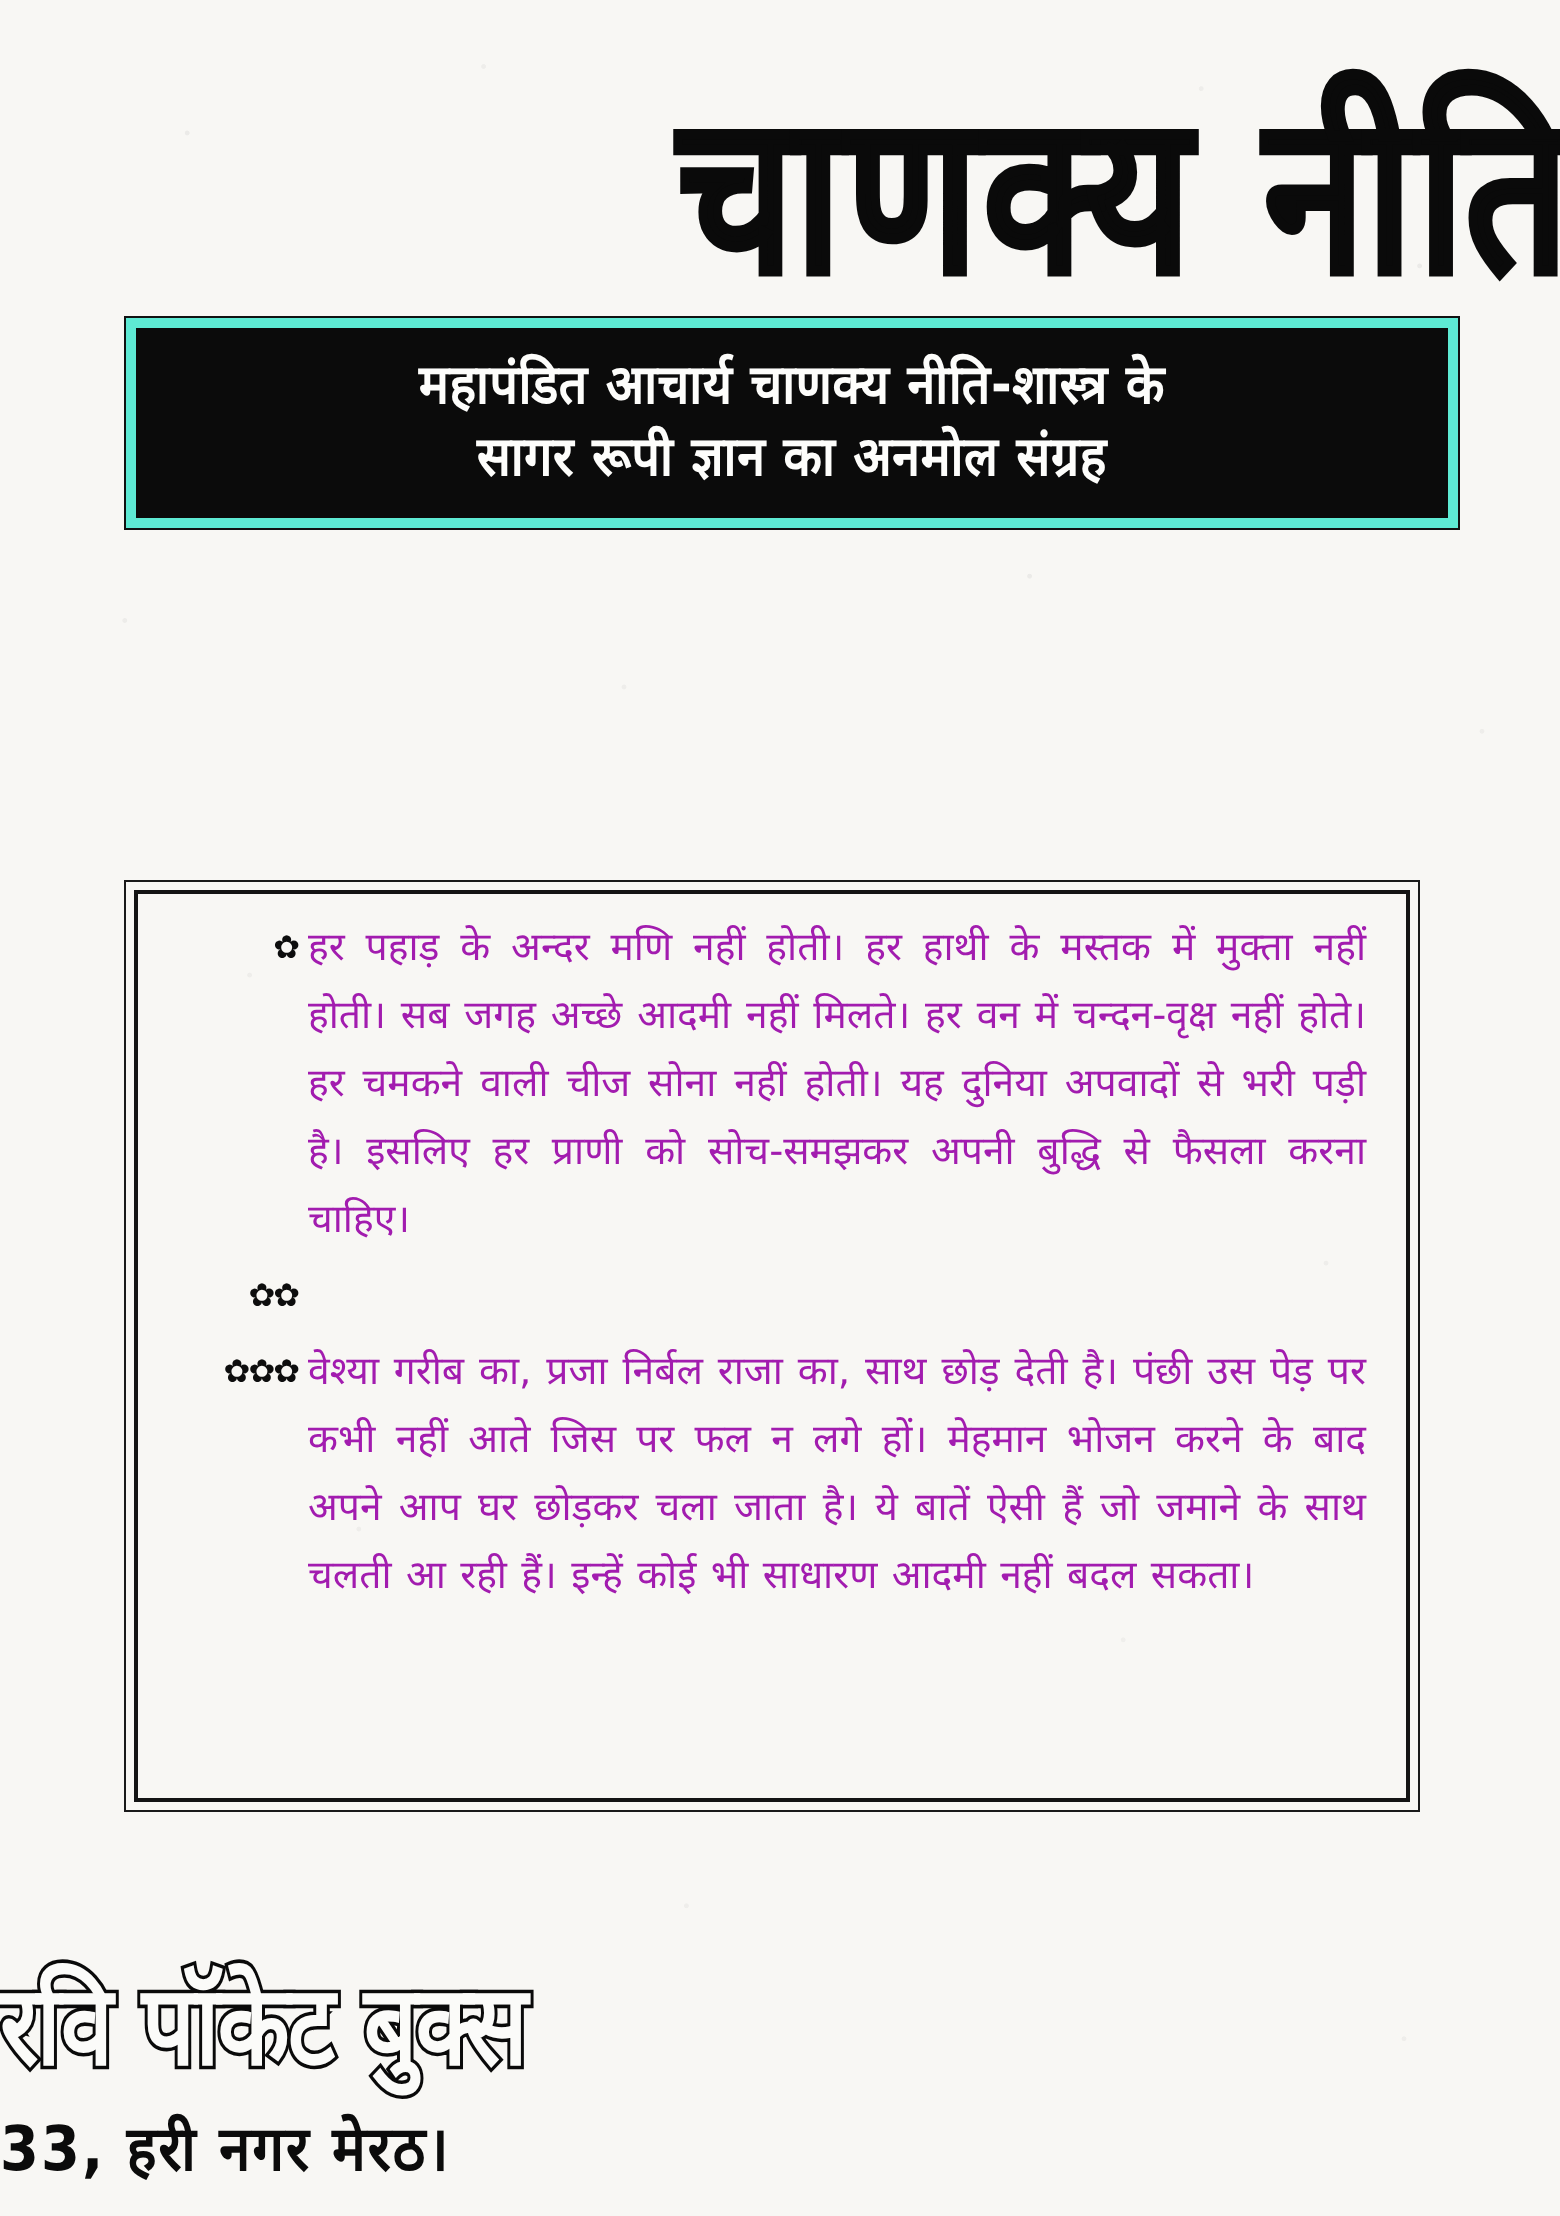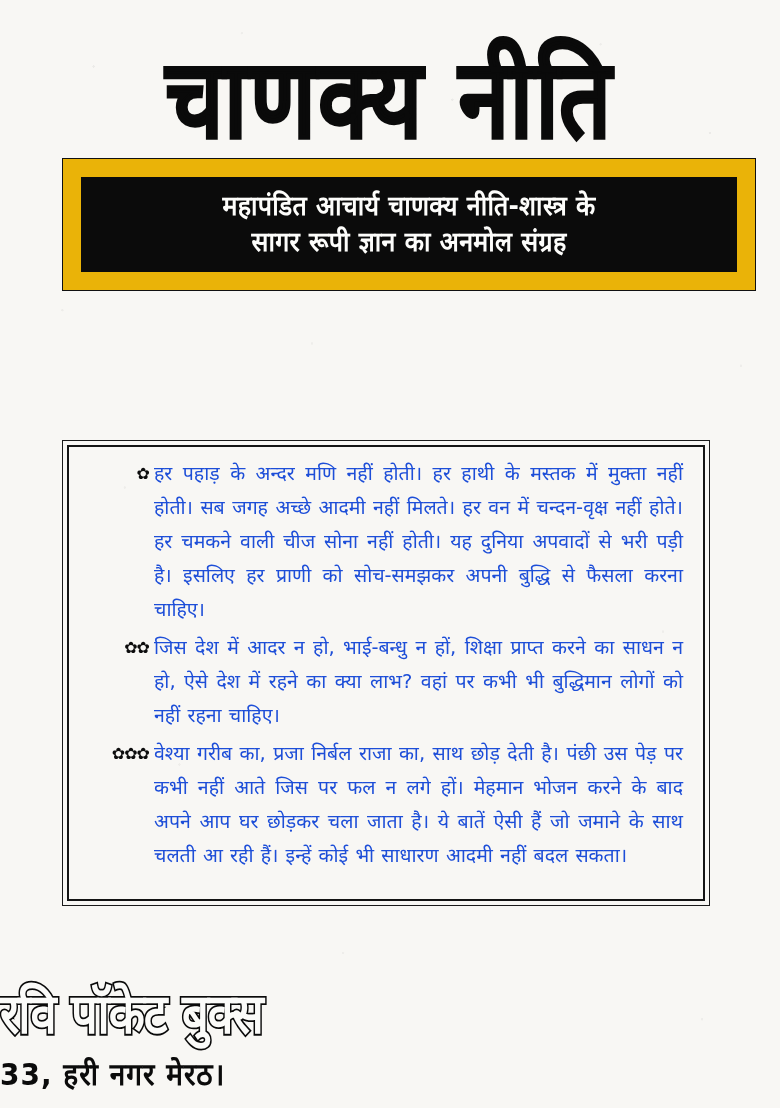--- a/index.html
+++ b/index.html
@@ -32,42 +32,42 @@
       radial-gradient(circle at 72% 74%, rgba(0,0,0,.035) 0 1px, transparent 1.4px),
       radial-gradient(circle at 44% 86%, rgba(0,0,0,.04) 0 1px, transparent 1.4px),
       radial-gradient(circle at 90% 92%, rgba(0,0,0,.04) 0 1px, transparent 1.4px),
       #f8f7f4;
     pointer-events:none;
   }
 
   
   .title-wrap{
     position:absolute;left:0;right:1px;top:44px;
-    text-align:center;
+    text-align:right;
   }
   .main-title{
     font-family:"DejaVu Sans", sans-serif;
     font-weight:700;
     font-size:90px;
     line-height:1.0;
     letter-spacing:2px;
     color:#0a0a0a;
     transform:scaleY(1.22) scaleX(1.02);
     transform-origin:center top;
     -webkit-text-stroke:1.6px #0a0a0a;
     white-space:nowrap;
   }
 
   
   .subtitle-frame{
     position:absolute;
     left:62px;top:158px;width:656px;
     border:1.5px solid #111;
-    padding:18px;
-    background:#eab308;
+    padding:5px;
+    background:#5eead4;
   }
   .subtitle-panel{
     background:#0b0b0b;
     border:2px solid #0b0b0b;
     padding:9px 10px 11px;
     text-align:center;
   }
   .subtitle-line{
     font-family:"DejaVu Sans", sans-serif;
     font-weight:700;
@@ -119,21 +119,21 @@
   }
   .b1{width:66px;}
   .b2{width:66px;}
   .b3{width:66px;}
 
   .para-text{
     flex:1 1 auto;
     font-family:"DejaVu Sans", sans-serif;
     font-size:19.5px;
     line-height:34px;
-    color:#1d4ed8;
+    color:#a21caf;
     text-align:justify;
     text-align-last:left;
     word-spacing:1px;
     transform:scaleY(1.0);
   }
 
   
   .publisher-wrap{
     position:absolute;left:0;right:0;top:990px;
   }
@@ -180,21 +180,20 @@
 <div class="body-box">
   <div class="body-inner">
 
     <div class="para">
       <div class="bullets b1">✿</div>
       <div class="para-text">हर पहाड़ के अन्दर मणि नहीं होती। हर हाथी के मस्तक में मुक्ता नहीं होती। सब जगह अच्छे आदमी नहीं मिलते। हर वन में चन्दन-वृक्ष नहीं होते। हर चमकने वाली चीज सोना नहीं होती। यह दुनिया अपवादों से भरी पड़ी है। इसलिए हर प्राणी को सोच-समझकर अपनी बुद्धि से फैसला करना चाहिए।</div>
     </div>
 
     <div class="para">
       <div class="bullets b2">✿✿</div>
-      <div class="para-text">जिस देश में आदर न हो, भाई-बन्धु न हों, शिक्षा प्राप्त करने का साधन न हो, ऐसे देश में रहने का क्या लाभ? वहां पर कभी भी बुद्धिमान लोगों को नहीं रहना चाहिए।</div>
     </div>
 
     <div class="para">
       <div class="bullets b3">✿✿✿</div>
       <div class="para-text">वेश्या गरीब का, प्रजा निर्बल राजा का, साथ छोड़ देती है। पंछी उस पेड़ पर कभी नहीं आते जिस पर फल न लगे हों। मेहमान भोजन करने के बाद अपने आप घर छोड़कर चला जाता है। ये बातें ऐसी हैं जो जमाने के साथ चलती आ रही हैं। इन्हें कोई भी साधारण आदमी नहीं बदल सकता।</div>
     </div>
 
   </div>
 </div>
 

